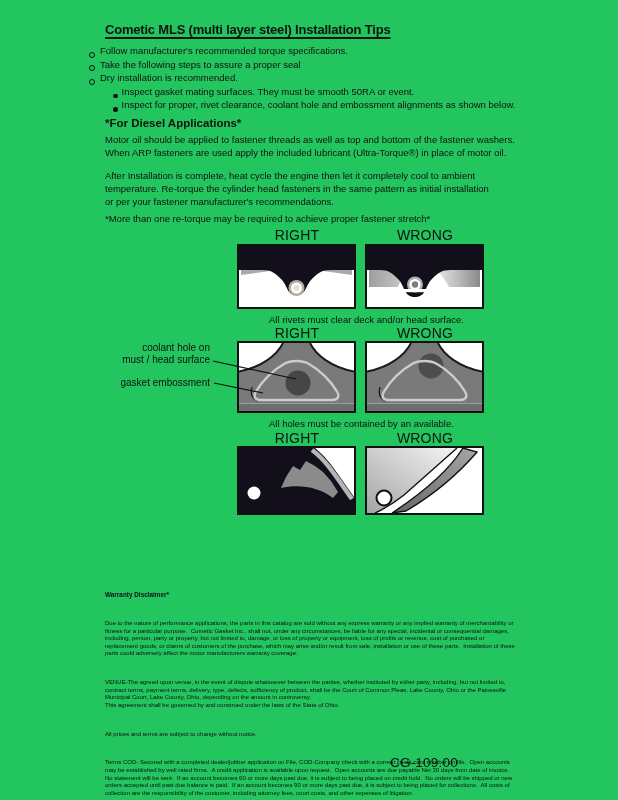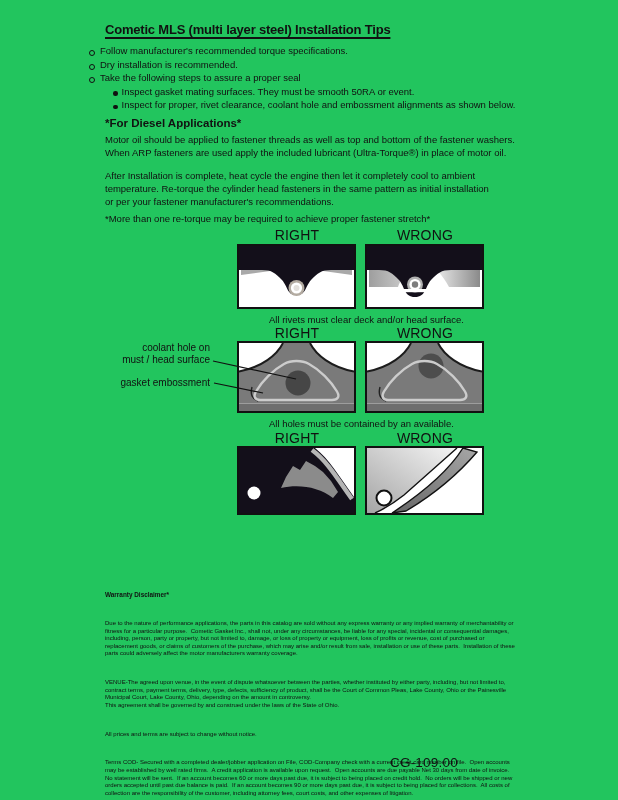--- a/index.html
+++ b/index.html
@@ -3,21 +3,21 @@
 <meta charset="utf-8">
 <style>
   html,body{margin:0;padding:0;background:#ffffff;}
   #page{position:relative;width:618px;height:800px;background:#22c55e;overflow:hidden;
         font-family:Liberation Sans, sans-serif;color:#111;}
   .abs{position:absolute;}
   .title{font-size:13px;font-weight:700;letter-spacing:-0.2px;
          text-decoration:underline;text-underline-offset:3px;text-decoration-thickness:1.5px;}
   .body-txt{font-size:9.5px;line-height:13px;white-space:pre-wrap;}
   .bullets{font-size:9.5px;line-height:13.5px;}
-  .b-row{display:flex;align-items:center;}
+  .b-row{display:flex;align-items:flex-end;}
   .b-row.lvl2{padding-left:23px;}
   .marker-o{width:4px;height:4px;border:1px solid #111;border-radius:50%;margin:4.5px 5px 0 0;flex:0 0 auto;}
   .marker-f{width:4.5px;height:4.5px;background:#111;border-radius:50%;margin:4.5px 4px 0 1px;flex:0 0 auto;}
   .h2{font-size:11.5px;font-weight:700;}
   .rw-label{font-size:14px;letter-spacing:0.2px;width:120px;text-align:center;}
   .caption{font-size:9.5px;line-height:13px;white-space:pre-wrap;margin-left:32px;}
   .side-label{font-size:10px;line-height:11.5px;text-align:right;white-space:pre-wrap;}
   .diag{border:2.5px solid #111;background:#fff;}
   .legal{font-size:6px;line-height:7.6px;width:414px;white-space:pre-wrap;}
   .legal p{margin:0 0 6px 0;}
@@ -32,25 +32,25 @@
 
   <div class="abs title" style="left:105px;top:22px;">Cometic MLS (multi layer steel) Installation Tips</div>
 
   <div class="abs bullets" style="left:89px;top:44px;width:520px;">
     <div class="b-row">
       <span class="marker-o"></span>
       <span>Follow manufacturer's recommended torque specifications.</span>
     </div>
     <div class="b-row">
       <span class="marker-o"></span>
-      <span>Dry installation is recommended.</span>
+      <span>Take the following steps to assure a proper seal</span>
     </div>
     <div class="b-row">
       <span class="marker-o"></span>
-      <span>Take the following steps to assure a proper seal</span>
+      <span>Dry installation is recommended.</span>
     </div>
     <div class="b-row lvl2">
       <span class="marker-f"></span>
       <span>Inspect gasket mating surfaces.  They must be smooth 50RA or event.</span>
     </div>
     <div class="b-row lvl2">
       <span class="marker-f"></span>
       <span>Inspect for proper, rivet clearance, coolant hole and embossment alignments as shown below.</span>
     </div>
   </div>

